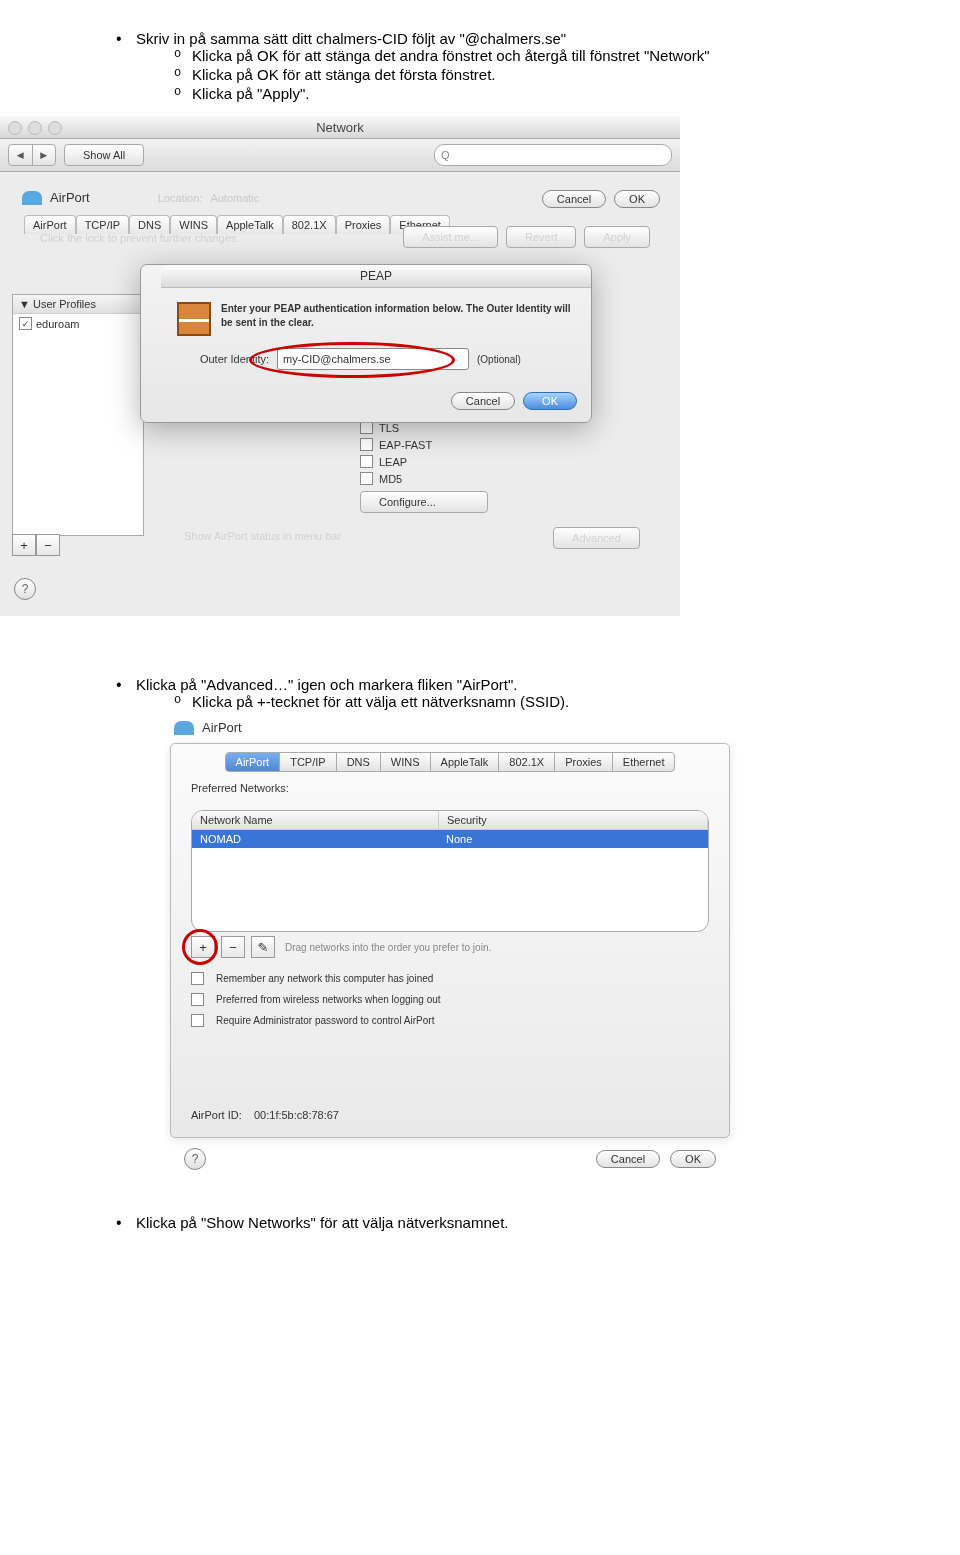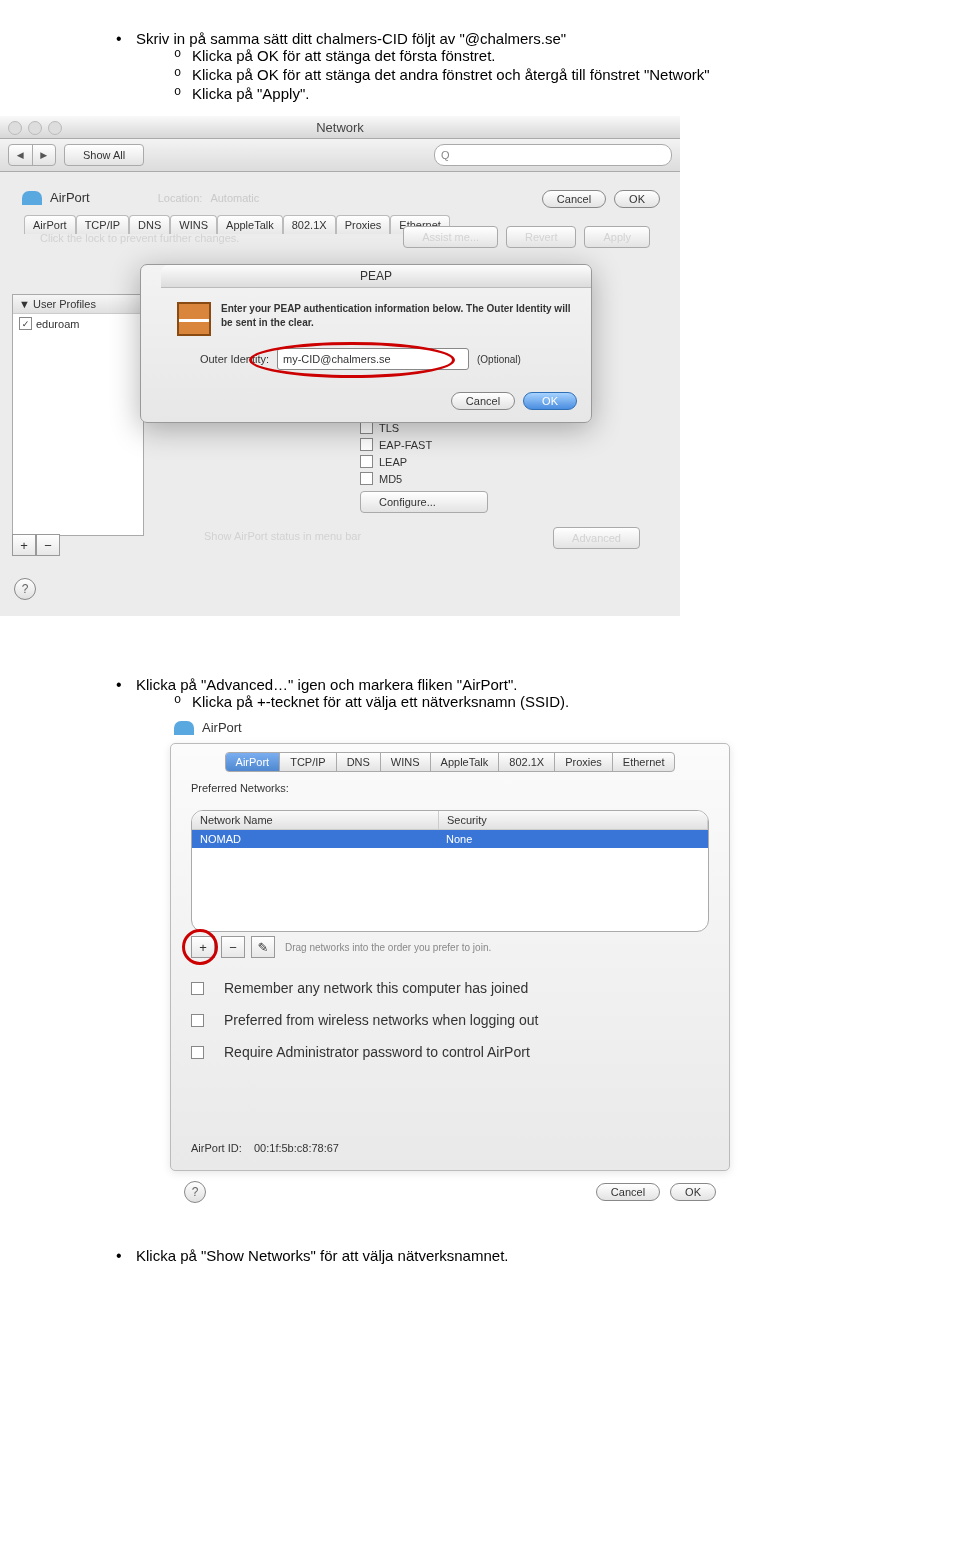--- a/index.html
+++ b/index.html
@@ -186,33 +186,33 @@
   .nettable .nh div { padding:3px 8px; border-right:1px solid #ccc; font-size:11px; }
   .nettable .nr { display:flex; background:#3875d7; color:#fff; }
   .nettable .nr div { padding:3px 8px; font-size:11px; }
   .nc1 { width: 230px; }
   .nc2 { flex:1; }
 
   .editrow { display:flex; align-items:center; gap:6px; margin-top:4px; position: relative; }
   .editrow .hint { color:#888; font-size:10px; margin-left:4px;}
   .red-circ { position:absolute; left:-9px; top:-7px; width:30px; height:30px; border:3px solid #c00; border-radius:50%; pointer-events:none;}
 
-  .chkrow { display:flex; align-items:center; gap:20px; margin-top:16px; font-size:14px;}
+  .chkrow { display:flex; align-items:center; gap:12px; margin-top:8px; font-size:10px;}
   .idrow { margin-top: 82px; font-size:11px; }
   .bottomrow { display:flex; align-items:center; padding: 10px 14px; gap:10px;}
 </style>
 </head>
 <body>
 
 <ul class="bullet-list">
   <li>
     <span>Skriv in på samma sätt ditt chalmers-CID följt av "@chalmers.se"</span>
     <ul class="sub-list">
+      <li>Klicka på OK för att stänga det andra fönstret och återgå till fönstret "Network"</li>
       <li>Klicka på OK för att stänga det första fönstret.</li>
-      <li>Klicka på OK för att stänga det andra fönstret och återgå till fönstret "Network"</li>
       <li>Klicka på "Apply".</li>
     </ul>
   </li>
 </ul>
 
 <div class="shot1">
   <div class="traffic">
     <div class="dot"></div>
     <div class="dot"></div>
     <div class="dot"></div>
@@ -298,21 +298,21 @@
           <span style="font-size:10px;">(Optional)</span>
           <div class="red-oval" style="left:72px; top:-6px;"></div>
         </div>
       </div>
       <div class="btnrow">
         <div class="aqua-btn">Cancel</div>
         <div class="aqua-btn primary">OK</div>
       </div>
     </div>
 
-    <div style="position:absolute; left:204px; top:358px;" class="blurtext">Show AirPort status in menu bar</div>
+    <div style="position:absolute; left:184px; top:358px;" class="blurtext">Show AirPort status in menu bar</div>
     <div style="position:absolute; right:40px; top:355px;" class="pillbtn blurtext">Advanced</div>
 
     <div class="bottom-btns">
       <div class="aqua-btn">Cancel</div>
       <div class="aqua-btn">OK</div>
     </div>
 
     <div style="position:absolute; left:40px; bottom:4px;" class="blurtext">Click the lock to prevent further changes.</div>
     <div style="position:absolute; right:30px; bottom:0; display:flex; gap:8px;">
       <span class="pillbtn blurtext">Assist me...</span>

